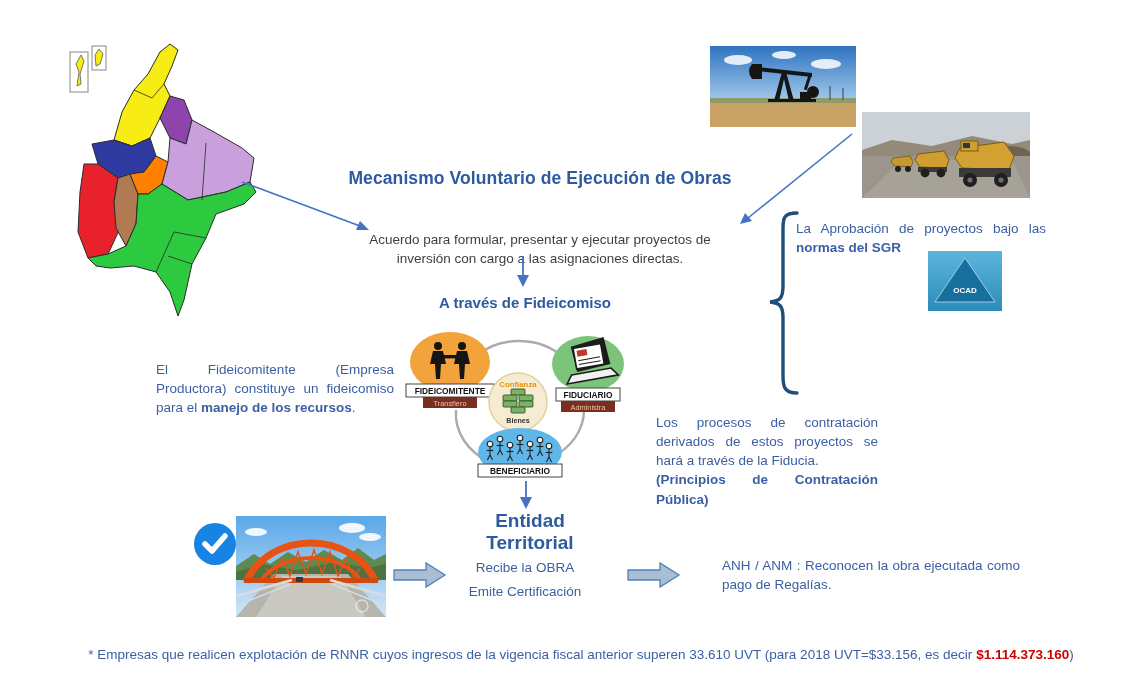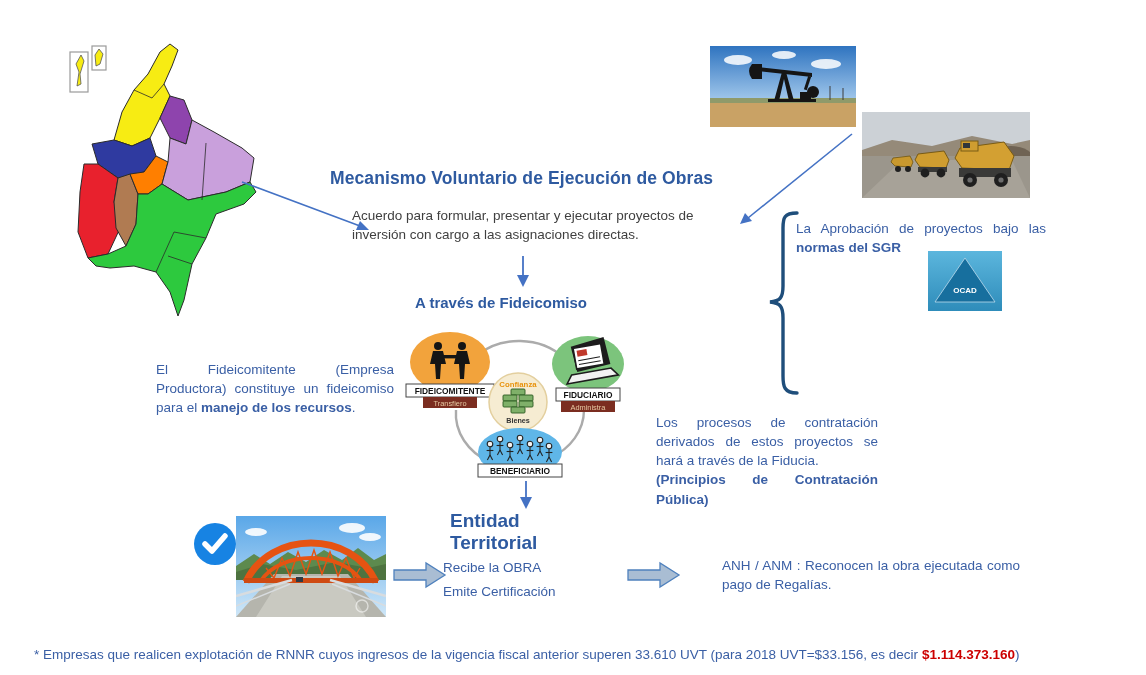--- a/index.html
+++ b/index.html
@@ -1,23 +1,23 @@
 <!DOCTYPE html>
 <html><head>
 <meta charset="utf-8">
 <style>
   html,body{margin:0;padding:0;background:#fff;}
   .canvas{position:relative;width:1146px;height:675px;background:#fff;overflow:hidden;
           font-family:"Liberation Sans",sans-serif;}
   .abs{position:absolute;}
-  .txt{font-size:13.5px;line-height:1.42;color:#3a5fa5;}
+  .txt{font-size:13.5px;line-height:1.42;color:#3a5fa5;text-align:center;}
   .just{text-align:justify;}
-  .center{}
+  .center{text-align:center;}
   .b{font-weight:bold;}
-  .gray{color:#3f3f3f;}
+  .gray{color:#3f3f3f;margin-top:24px;}
   .title{font-size:17.5px;font-weight:bold;color:#2e5aa0;letter-spacing:.1px;}
   .subhead{font-size:15px;font-weight:bold;color:#2e5aa0;}
   .red{color:#cc0000;font-weight:bold;}
   svg{display:block;}
 </style>
 </head>
 <body>
 
 <div class="canvas">
 

